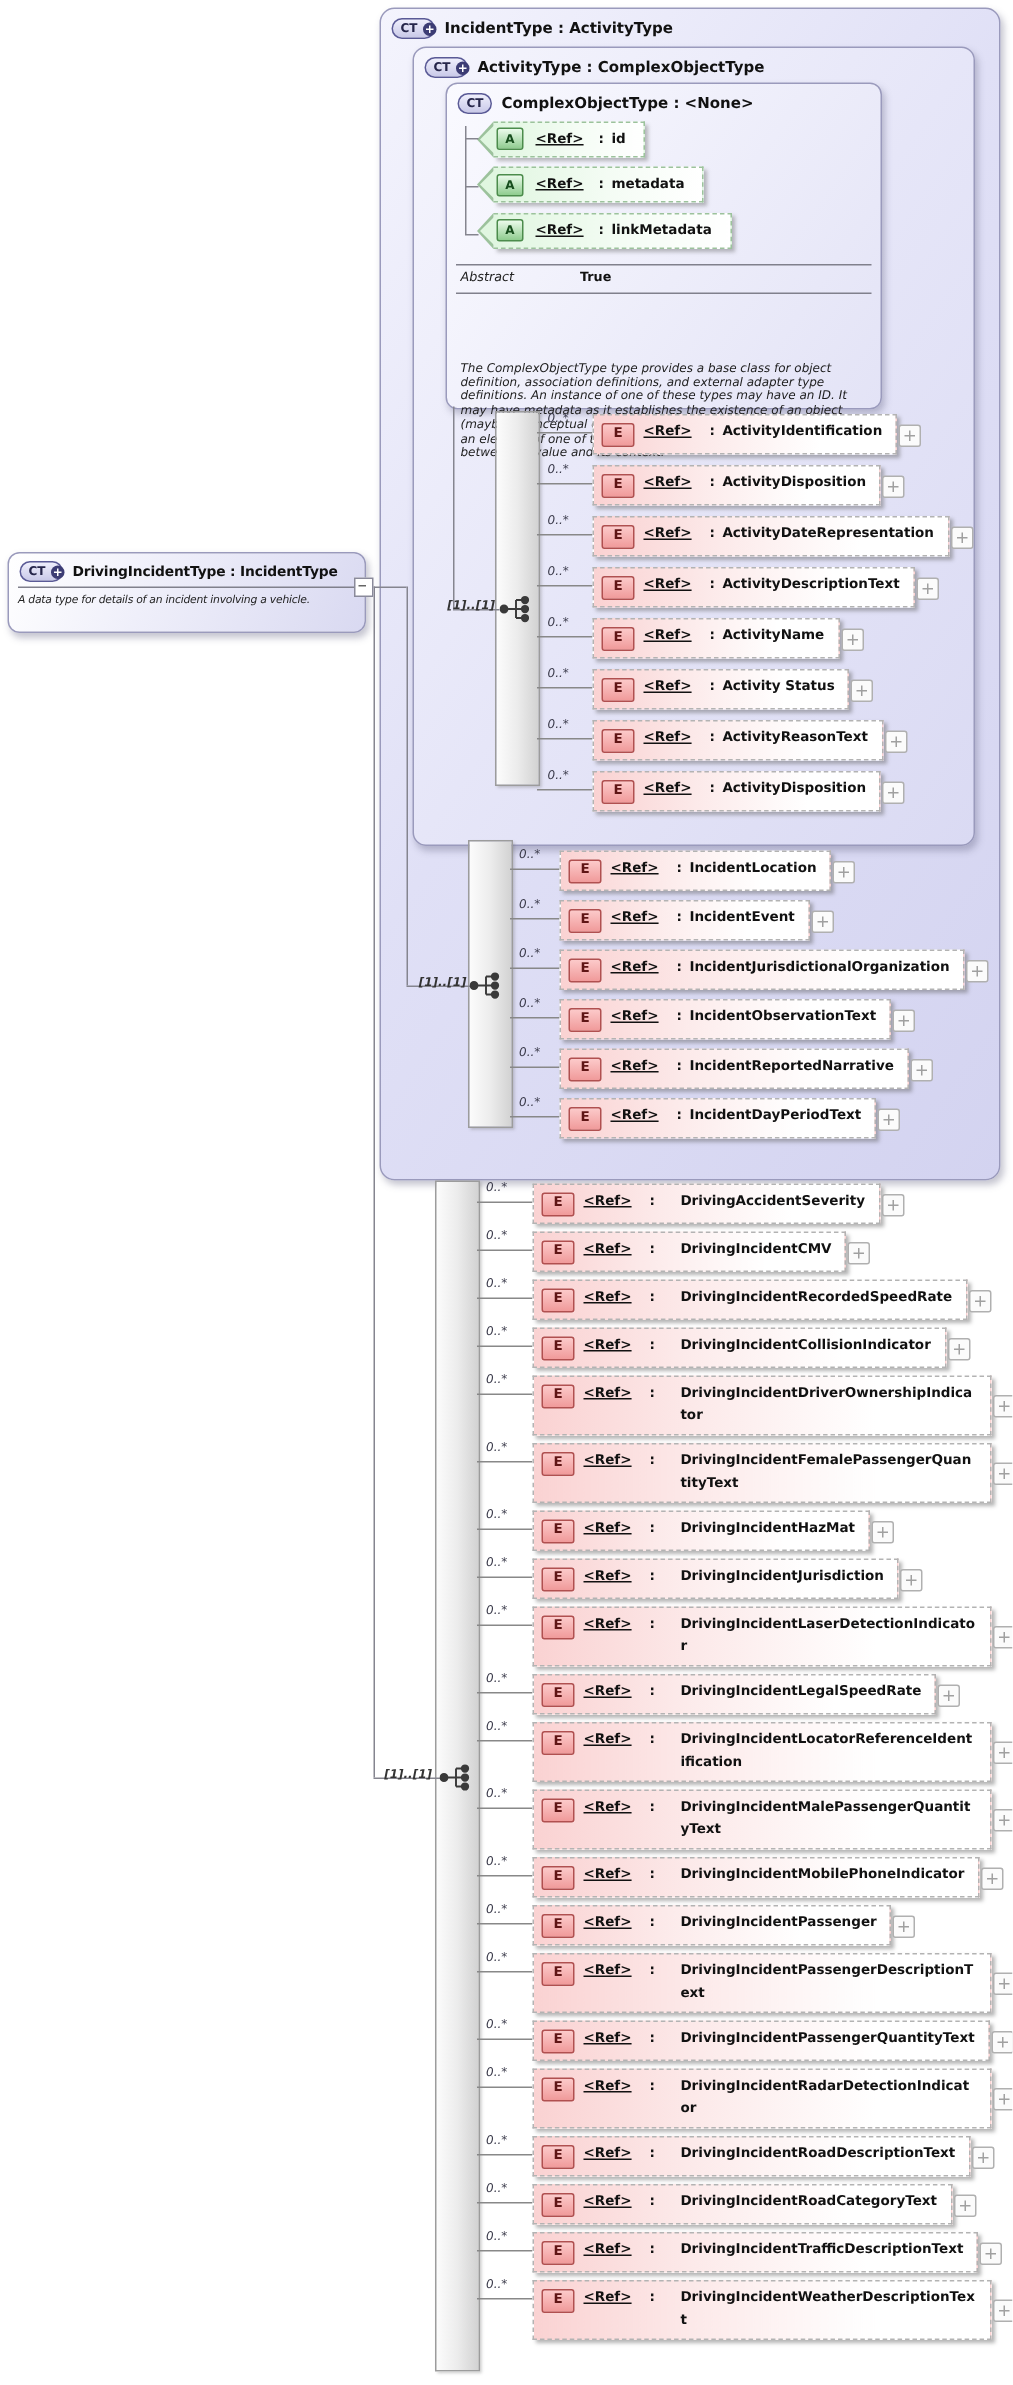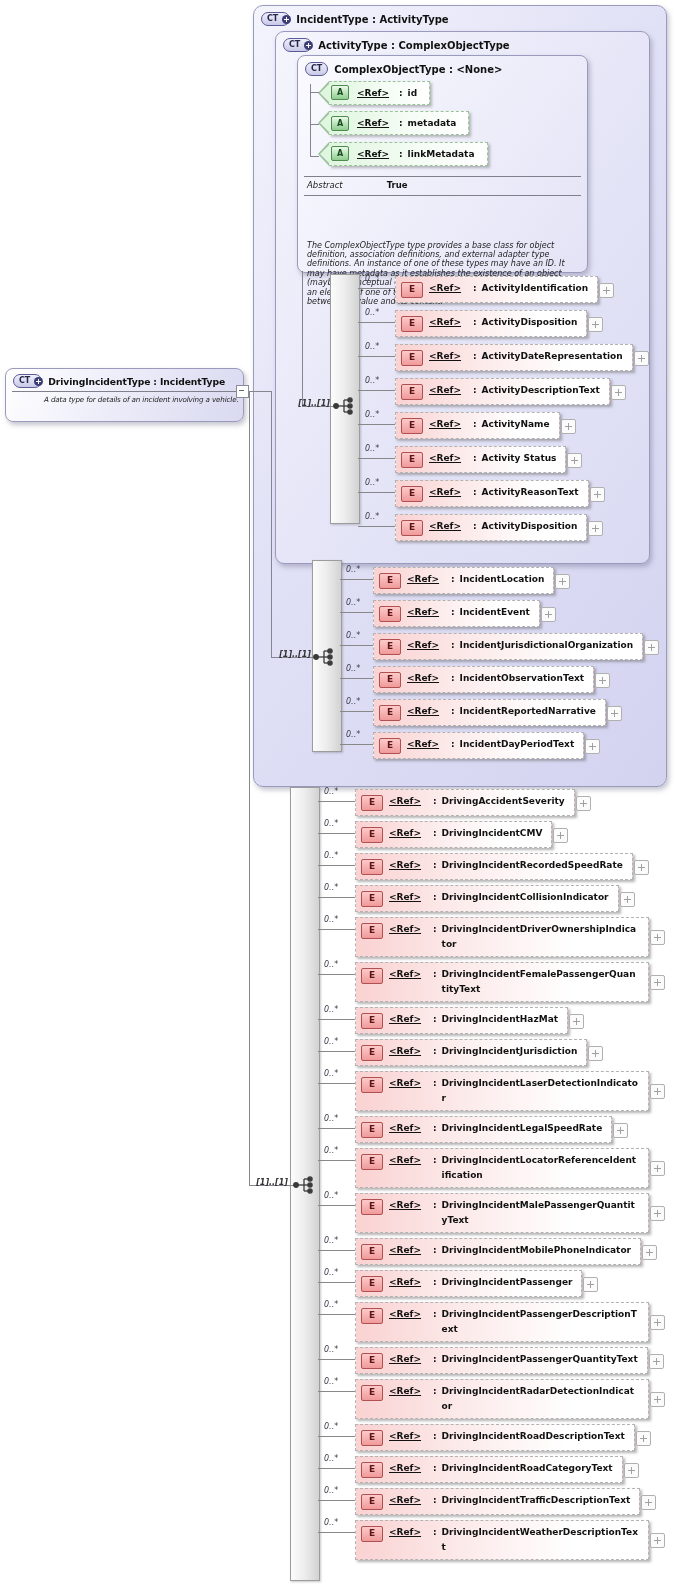--- a/index.html
+++ b/index.html
@@ -31,21 +31,21 @@
     border-radius:50%;background:#3c3c74;}
   .ctplus::before{content:'';position:absolute;left:2px;top:4px;width:5px;height:1px;background:#fff;}
   .ctplus::after{content:'';position:absolute;left:4px;top:2px;width:1px;height:5px;background:#fff;}
 
   .sep{border-top:1px solid #80808c;margin:10px 6px 0 6px;height:0;}
   #root-box .sep{margin:3px 6px 0 6px;}
   .boxfooter{position:absolute;left:12px;right:12px;bottom:7px;border-top:1px solid #77777f;
     padding-top:3px;font-size:8px;font-style:italic;color:#222;line-height:10px;}
   #activity-box .boxfooter{left:20px;}
   .rootdesc{padding:3px 6px 0 6px;font-size:7.2px;letter-spacing:-0.15px;
-    font-style:italic;color:#222;line-height:9px;white-space:nowrap;margin-left:32px;}
+    font-style:italic;color:#222;line-height:9px;white-space:nowrap;}
 
   
   .attrs{margin:4px 0 0 21px;display:flex;flex-direction:column;gap:6px;align-items:flex-start;}
   .attr-row{position:relative;}
   .attr-tag{position:relative;margin-left:10px;display:inline-flex;align-items:center;
     border:1px dashed #9cc29c;border-left:none;height:24px;box-sizing:border-box;
     padding:0 12px 0 2px;background:linear-gradient(90deg,#e0f6e0 0%,#f4fcf4 55%,#ffffff 100%);
     box-shadow:2px 2px 2.5px rgba(90,90,90,.4);}
   .attr-tag::before{content:'';position:absolute;left:-11px;top:-1px;width:0;height:0;
     border-top:12px solid transparent;border-bottom:12px solid transparent;
@@ -84,21 +84,21 @@
   .ebox{position:relative;display:inline-flex;align-items:flex-start;
     border:1px dashed #b3b3b3;padding:4px 9px 4px 5px;line-height:15px;
     background:linear-gradient(90deg,#fad2d2 0%,#fce9e9 35%,#ffffff 75%);
     box-shadow:2px 2px 2.5px rgba(90,90,90,.45);}
   .ebadge{width:20px;height:14px;flex:none;margin:1px 6px 0 0;border:1px solid #b05050;border-radius:2px;
     background:linear-gradient(180deg,#fccaca 0%,#f09a9a 100%);color:#5f1515;
     font-size:9px;font-weight:bold;text-align:center;line-height:13px;}
   .ref{width:44px;flex:none;font-size:9px;font-weight:bold;color:#111;text-decoration:underline;}
   .colon{flex:none;font-size:9px;font-weight:bold;color:#111;margin-right:5px;}
   .ename{font-size:9px;font-weight:bold;color:#111;white-space:nowrap;}
-  .rows-driving .ename{white-space:normal;max-width:197px;word-break:break-word;}
+  .rows-driving .ename{white-space:normal;max-width:197px;word-break:break-word;margin-left:12px;}
   .aname{font-size:9px;font-weight:bold;color:#111;white-space:nowrap;position:relative;z-index:1;}
   .attr-tag .ref{width:42px;}
 
   .plusbox{position:absolute;right:-17px;top:50%;margin-top:-7px;width:13px;height:13px;
     border:1px solid #b0b0b0;border-radius:2px;background:#fbfbfb;}
   .plusbox::before{content:'';position:absolute;left:3px;top:6px;width:7px;height:1px;background:#a0a0a0;}
   .plusbox::after{content:'';position:absolute;left:6px;top:3px;width:1px;height:7px;background:#a0a0a0;}
 
   
   .cline{position:absolute;background:#85858f;}

